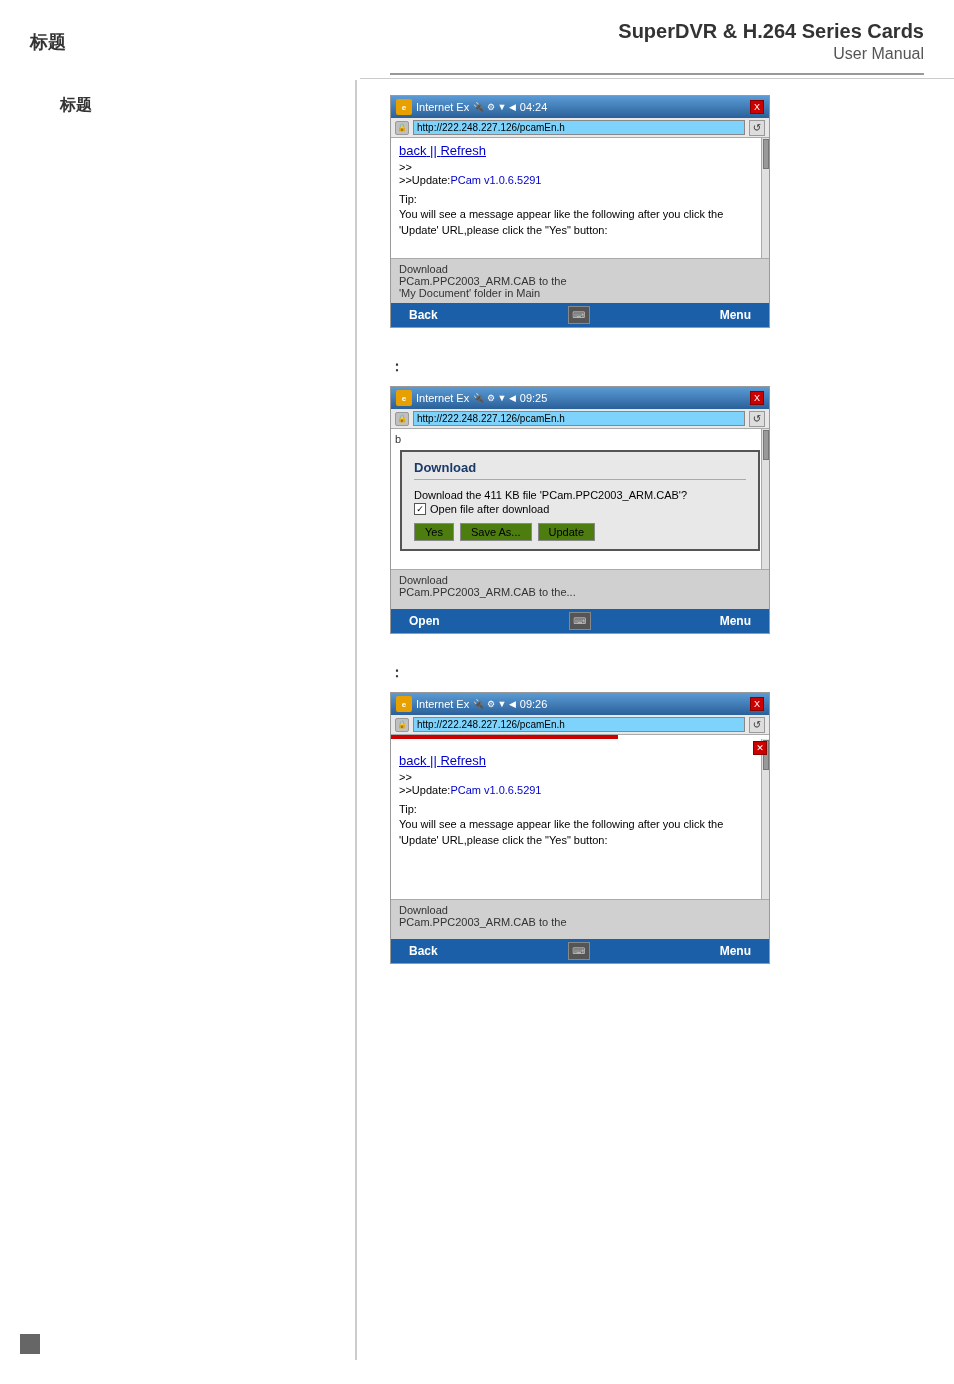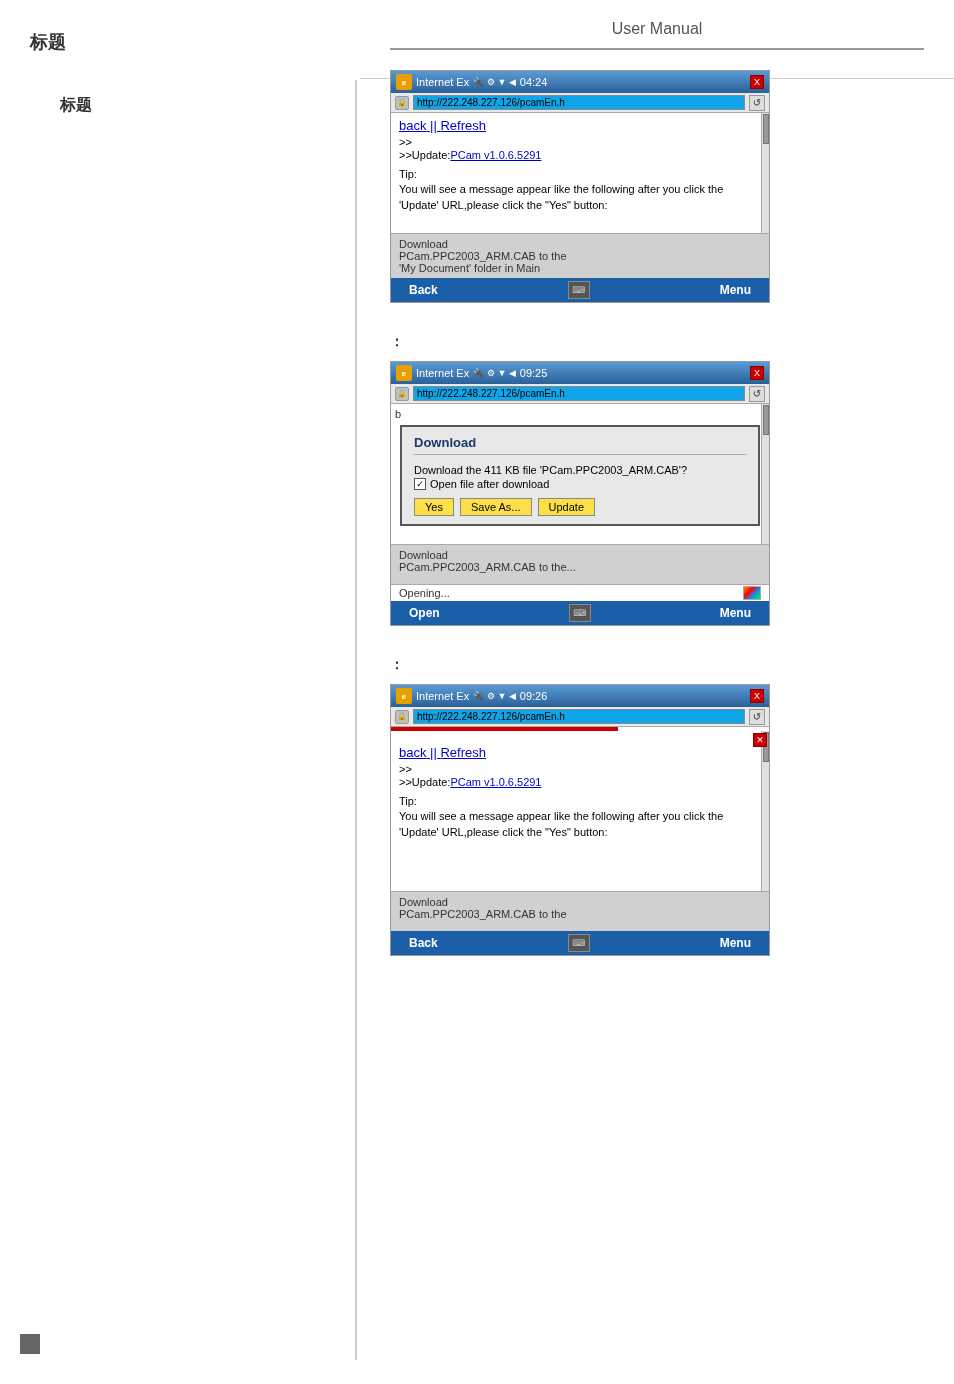--- a/index.html
+++ b/index.html
@@ -50,21 +50,21 @@
 
     .doc-title {
       text-align: right;
       font-size: 20px;
       font-weight: bold;
       color: #333;
       margin-bottom: 2px;
     }
 
     .doc-subtitle {
-      text-align: center;
+      text-align: right;
       font-size: 16px;
       color: #555;
       margin-bottom: 20px;
       border-bottom: 2px solid #999;
       padding-bottom: 10px;
     }
 
     
     .screenshot-container {
       margin-bottom: 30px;
@@ -139,21 +139,21 @@
       border: 1px solid #999;
       border-radius: 2px;
       font-size: 8px;
       display: flex;
       align-items: center;
       justify-content: center;
     }
 
     .browser-url {
       flex: 1;
-      background: #0ea5e9;
+      background: #7dd3fc;
       border: 1px solid #888;
       font-size: 10px;
       padding: 1px 3px;
       color: #000;
     }
 
     .browser-go-btn {
       width: 16px;
       height: 16px;
       background: #ddd;
@@ -197,21 +197,20 @@
     }
 
     .browser-update-link {
       font-size: 11px;
       color: #000;
       margin-bottom: 6px;
     }
 
     .browser-update-link a {
       color: #0000cc;
-      text-decoration: underline;
     }
 
     .browser-tip {
       font-size: 11px;
       color: #000;
       line-height: 1.4;
     }
 
     .browser-scrollbar {
       position: absolute;
@@ -315,21 +314,21 @@
       font-size: 9px;
     }
 
     .dialog-buttons {
       display: flex;
       gap: 6px;
       align-items: center;
     }
 
     .dialog-btn {
-      background: #fde047;
+      background: #4d7c0f;
       border: 1px solid #888;
       padding: 2px 10px;
       font-size: 11px;
       cursor: pointer;
       min-width: 40px;
       text-align: center;
     }
 
     
     .vertical-divider {
@@ -382,20 +381,21 @@
 
 <div class="left-sidebar">
   <div class="sidebar-title-top">标题</div>
   <div class="sidebar-title-mid">标题</div>
 </div>
 
 <div class="vertical-divider"></div>
 <div class="horizontal-divider"></div>
 
 <div class="right-content">
+  <div class="doc-title">SuperDVR &amp; H.264 Series Cards</div>
   <div class="doc-subtitle">User  Manual</div>
 
   <div class="screenshot-container">
     <div class="browser-window">
 
       <div class="browser-titlebar">
         <div class="browser-titlebar-left">
           <div class="browser-titlebar-icon">e</div>
           <span>Internet Ex</span>
           <span style="font-size:9px;">🔌 ⚙ ▼ ◀</span>
@@ -485,24 +485,20 @@
         <div class="browser-scrollbar">
           <div class="browser-scrollbar-thumb"></div>
         </div>
       </div>
 
       <div class="browser-download-box">
         <div>Download</div>
         <div>PCam.PPC2003_ARM.CAB to the...</div>
       </div>
 
-      <div class="browser-progress">
-        <span>Opening...</span>
-        <div class="browser-progress-icon"></div>
-      </div>
 
       <div class="browser-toolbar">
         <button class="browser-toolbar-btn">Open</button>
         <div class="browser-toolbar-icon">
           <span style="font-size:9px; color:#ccc;">⌨</span>
         </div>
         <button class="browser-toolbar-btn">Menu</button>
       </div>
     </div>
   </div>

